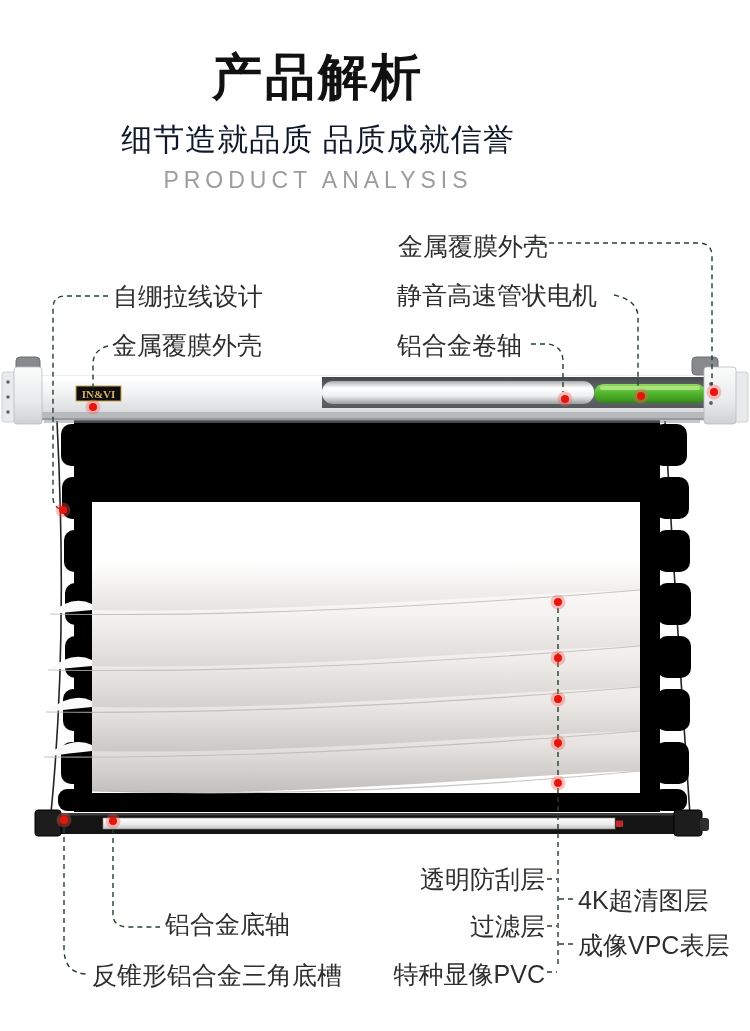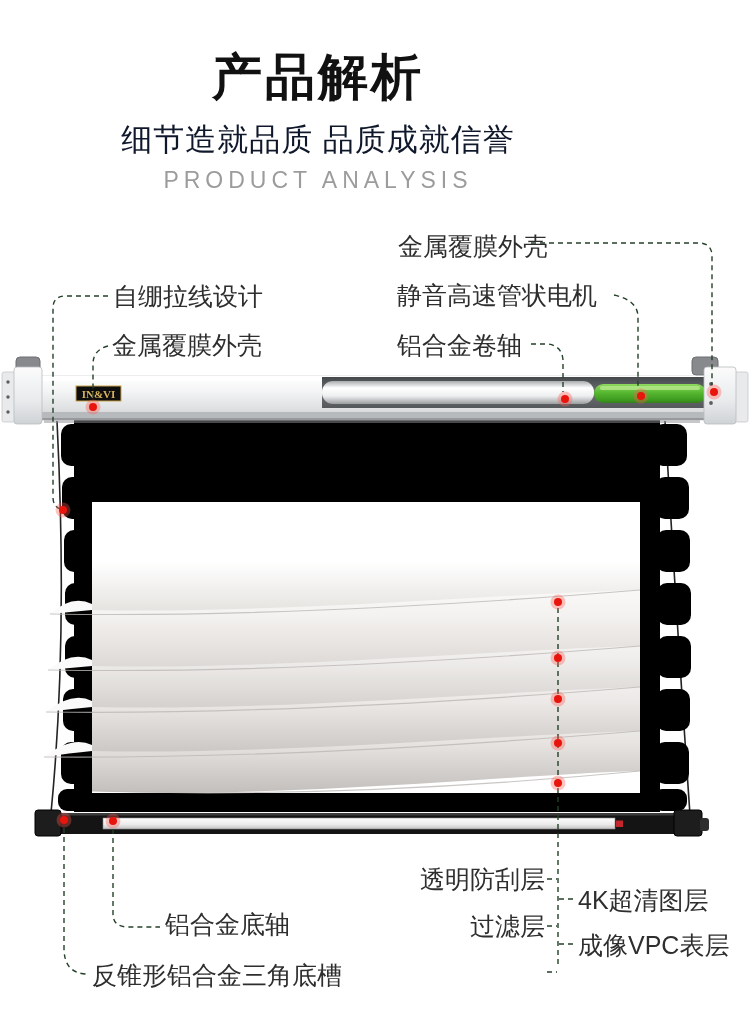--- a/index.html
+++ b/index.html
@@ -254,16 +254,17 @@
   <div class="callout" style="left:398px;top:233px;">金属覆膜外壳</div>
   <div class="callout" style="left:113px;top:283px;">自绷拉线设计</div>
   <div class="callout" style="left:397px;top:282px;">静音高速管状电机</div>
   <div class="callout" style="left:397px;top:332px;">铝合金卷轴</div>
   <div class="callout" style="left:112px;top:332px;">金属覆膜外壳</div>
 
   <div class="callout r" style="right:205px;top:866px;">透明防刮层</div>
   <div class="callout" style="left:578px;top:887px;">4K超清图层</div>
   <div class="callout r" style="right:205px;top:913px;">过滤层</div>
   <div class="callout" style="left:578px;top:932px;">成像VPC表层</div>
+  <div class="callout r" style="right:205px;top:961px;">特种显像PVC</div>
   <div class="callout" style="left:92px;top:962px;">反锥形铝合金三角底槽</div>
   <div class="callout" style="left:165px;top:911px;">铝合金底轴</div>
 
 </div>
 
 </body></html>

